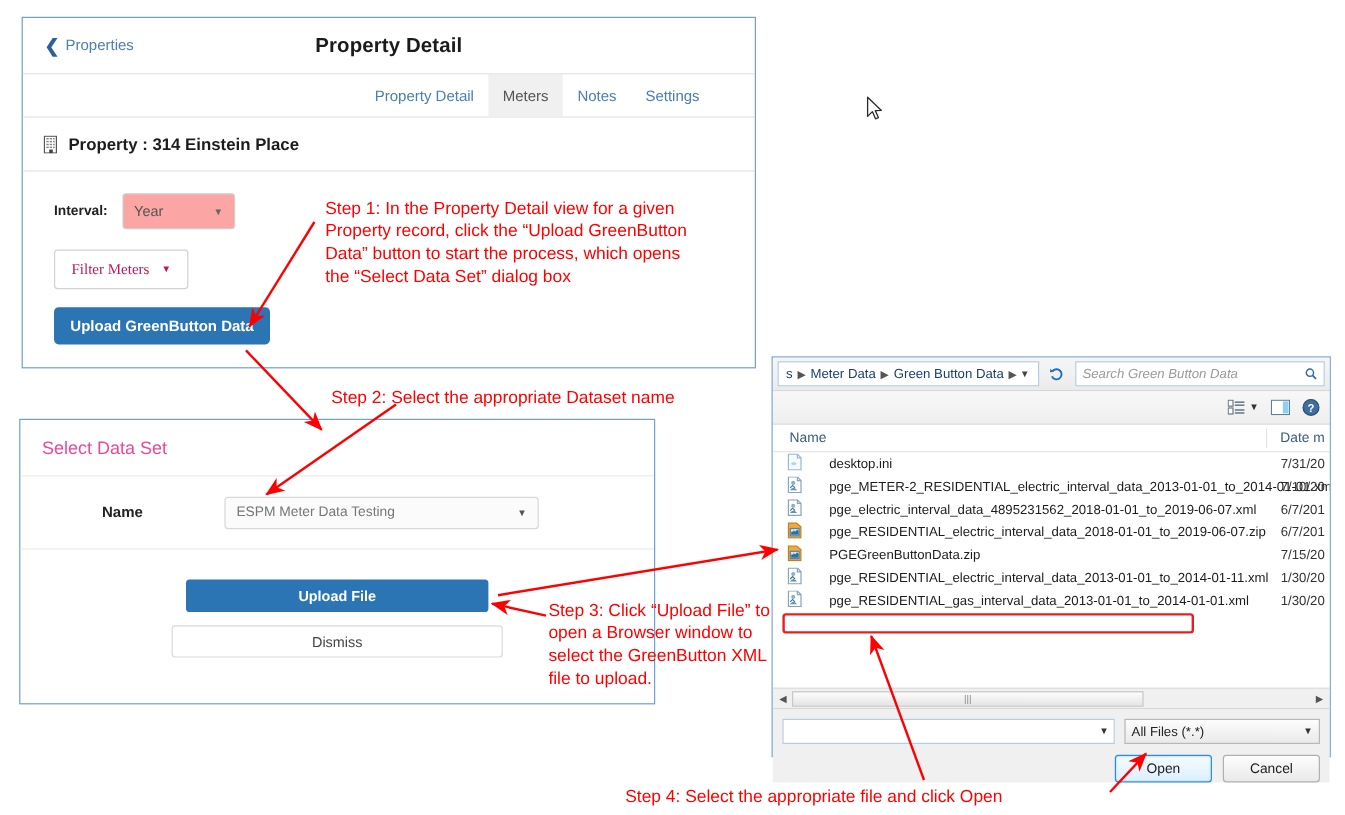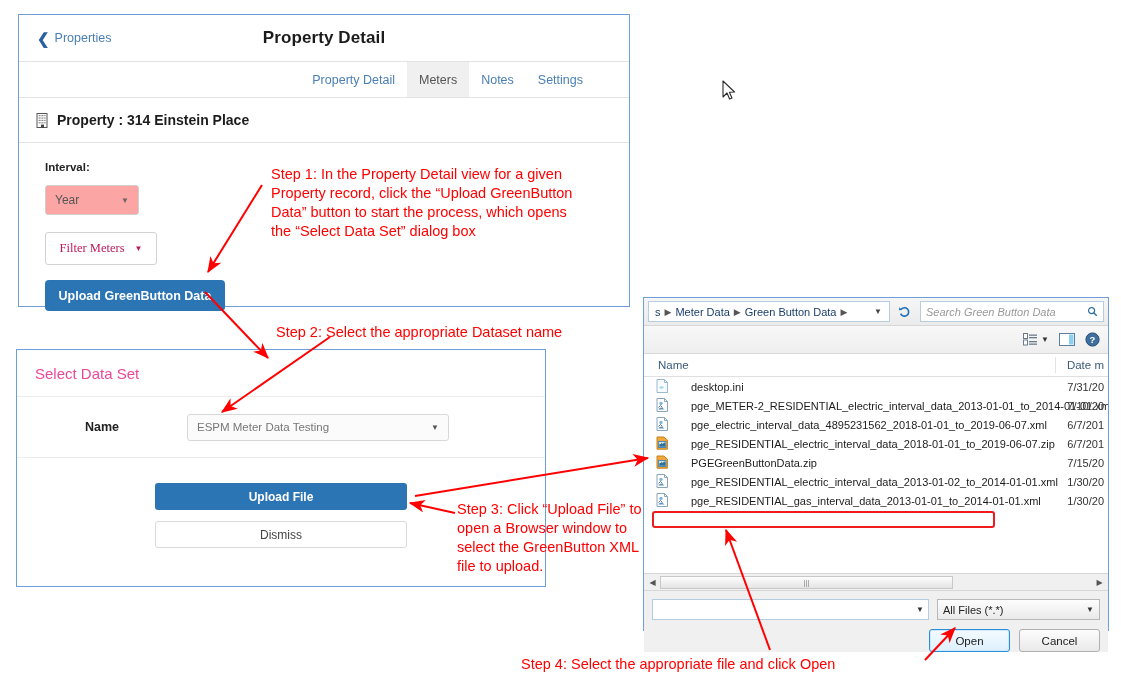--- a/index.html
+++ b/index.html
@@ -45,21 +45,21 @@
   }
   .tab.active{background:#f0f0f0;color:#555;}
   #pd-subject{
     height:44px;border-bottom:1px solid #e3e3e3;
     display:flex;align-items:center;padding-left:17px;gap:8px;
   }
   #pd-subject .label{font-size:14px;font-weight:bold;color:#1c1c1c;}
   .bldg-icon{width:13px;height:15px;display:block;}
 
   #pd-body{padding:18px 0 0 26px;position:relative;height:166px;}
-  #interval-row{display:flex;gap:12px;flex-direction:column;}
+  #interval-row{display:flex;align-items:center;gap:12px;}
   #interval-label{font-size:11.5px;font-weight:bold;color:#222;}
   .sel{
     border:1px solid #cfcfcf;border-radius:3px;background:#fca5a5;
     height:30px;display:flex;align-items:center;justify-content:space-between;
     padding:0 9px;font-size:12px;color:#555;box-sizing:border-box;cursor:pointer;
   }
   #interval-select{width:94px;}
   #interval-select .caret{font-size:8px;color:#666;}
   #filter-meters{
     margin-top:17px;width:110px;height:31px;
@@ -90,21 +90,21 @@
     font-size:11.5px;color:#777;box-sizing:border-box;cursor:pointer;
   }
   #ds-name-select .caret{font-size:8px;color:#555;}
   #ds-actions{padding-top:25px;display:flex;flex-direction:column;align-items:center;gap:11px;}
   #upload-file-btn{
     width:252px;height:27px;background:#2c75b5;color:#fff;border-radius:3px;
     display:flex;align-items:center;justify-content:center;
     font-size:12px;font-weight:bold;cursor:pointer;
   }
   #dismiss-btn{
-    width:252px;height:27px;background:#fff;border:1px solid #dadada;border-radius:3px;
+    width:276px;height:27px;background:#fff;border:1px solid #dadada;border-radius:3px;
     display:flex;align-items:center;justify-content:center;
     font-size:12px;color:#444;cursor:pointer;box-sizing:border-box;
   }
 
   
   #file-dialog{
     left:643px;top:297px;width:466px;height:334px;
     border:1px solid #6f9fd8;
     background:#f0f0f0;box-sizing:border-box;
     font-family:"Liberation Sans", sans-serif;
@@ -120,21 +120,21 @@
     box-sizing:border-box;overflow:hidden;white-space:nowrap;
   }
   #fd-breadcrumb .crumb{padding:0 2px;cursor:pointer;}
   #fd-breadcrumb .sep{color:#555;font-size:9px;padding:0 2px;}
   #fd-breadcrumb .bc-caret{margin-left:auto;font-size:8px;color:#444;padding-right:3px;}
   #fd-refresh{
     width:22px;height:21px;display:flex;align-items:center;justify-content:center;
     font-size:12px;color:#1b4f8a;cursor:pointer;border:1px solid transparent;
   }
   #fd-search{
-    width:184px;height:21px;background:#fff;border:1px solid #b4cde0;
+    width:208px;height:21px;background:#fff;border:1px solid #b4cde0;
     display:flex;align-items:center;justify-content:space-between;padding:0 5px;
     box-sizing:border-box;
   }
   #fd-search .ph{font-size:11px;color:#9a9a9a;font-style:italic;}
   .mag{width:11px;height:11px;}
 
   #fd-toolbar{
     height:27px;background:linear-gradient(#f8f8f8,#eeeeee);
     border-bottom:1px solid #d7d7d7;display:flex;align-items:center;
     justify-content:flex-end;padding-right:8px;gap:10px;
@@ -400,21 +400,21 @@
         <span class="fdate">7/15/20</span>
       </div>
       <div class="frow">
         <span><svg class="ficon" viewBox="0 0 13 14">
             <path d="M1,0.5 h7.5 L11.5,3.5 V13.5 H1 Z" fill="#ffffff" stroke="#8aa4b8"></path>
             <path d="M8.5,0.5 V3.5 H11.5" fill="none" stroke="#8aa4b8"></path>
             <circle cx="5" cy="5.4" r="1.7" fill="#7fb4d8"></circle>
             <path d="M2.2,11.5 q2.8,-4.2 6.2,0 Z" fill="#5f93bb"></path>
             <path d="M2.5,9.5 l2,-2 2,2" fill="none" stroke="#3f6f96" stroke-width="0.9"></path>
           </svg></span>
-        <span class="fname">pge_RESIDENTIAL_electric_interval_data_2013-01-02_to_2014-01-01.xml</span>
+        <span class="fname">pge_RESIDENTIAL_electric_interval_data_2013-01-01_to_2014-01-11.xml</span>
         <span class="fdate">1/30/20</span>
       </div>
       <div class="frow">
         <span><svg class="ficon" viewBox="0 0 13 14">
             <path d="M1,0.5 h7.5 L11.5,3.5 V13.5 H1 Z" fill="#ffffff" stroke="#8aa4b8"></path>
             <path d="M8.5,0.5 V3.5 H11.5" fill="none" stroke="#8aa4b8"></path>
             <circle cx="5" cy="5.4" r="1.7" fill="#7fb4d8"></circle>
             <path d="M2.2,11.5 q2.8,-4.2 6.2,0 Z" fill="#5f93bb"></path>
             <path d="M2.5,9.5 l2,-2 2,2" fill="none" stroke="#3f6f96" stroke-width="0.9"></path>
           </svg></span>

